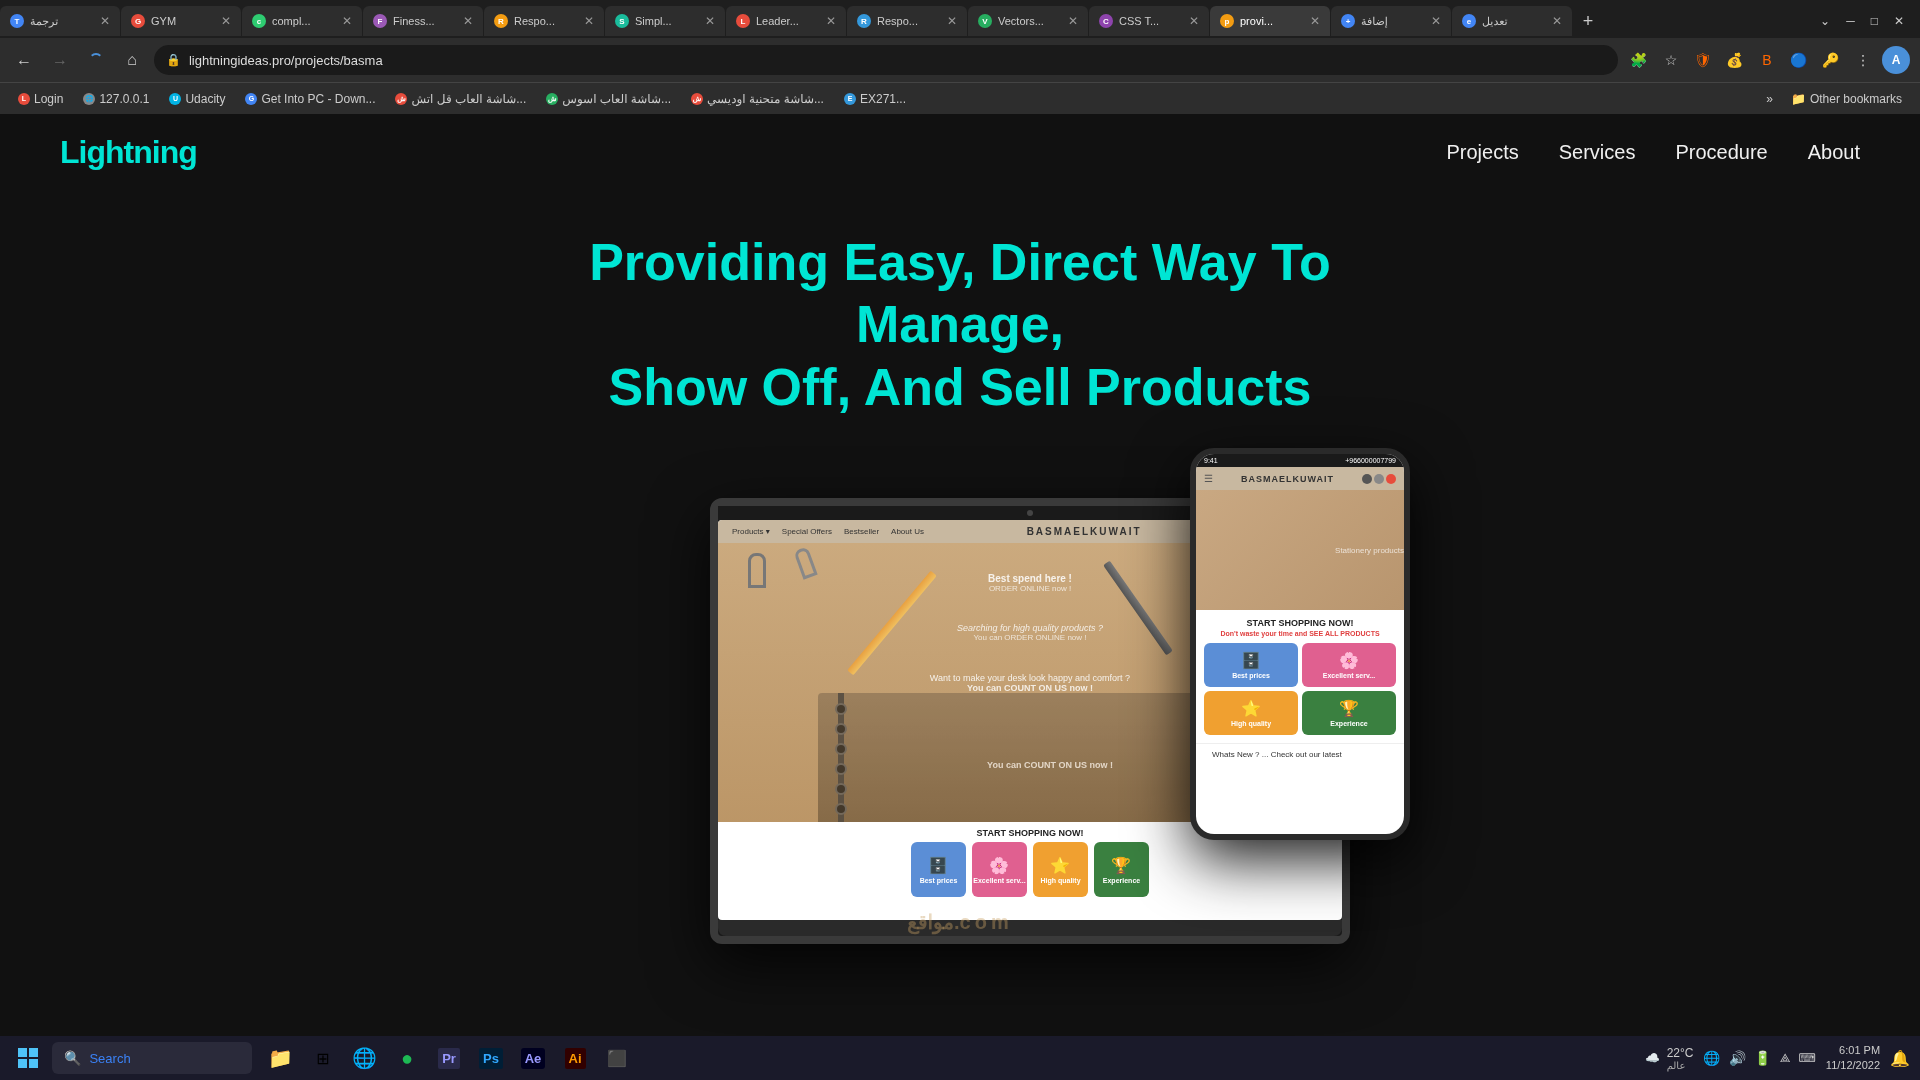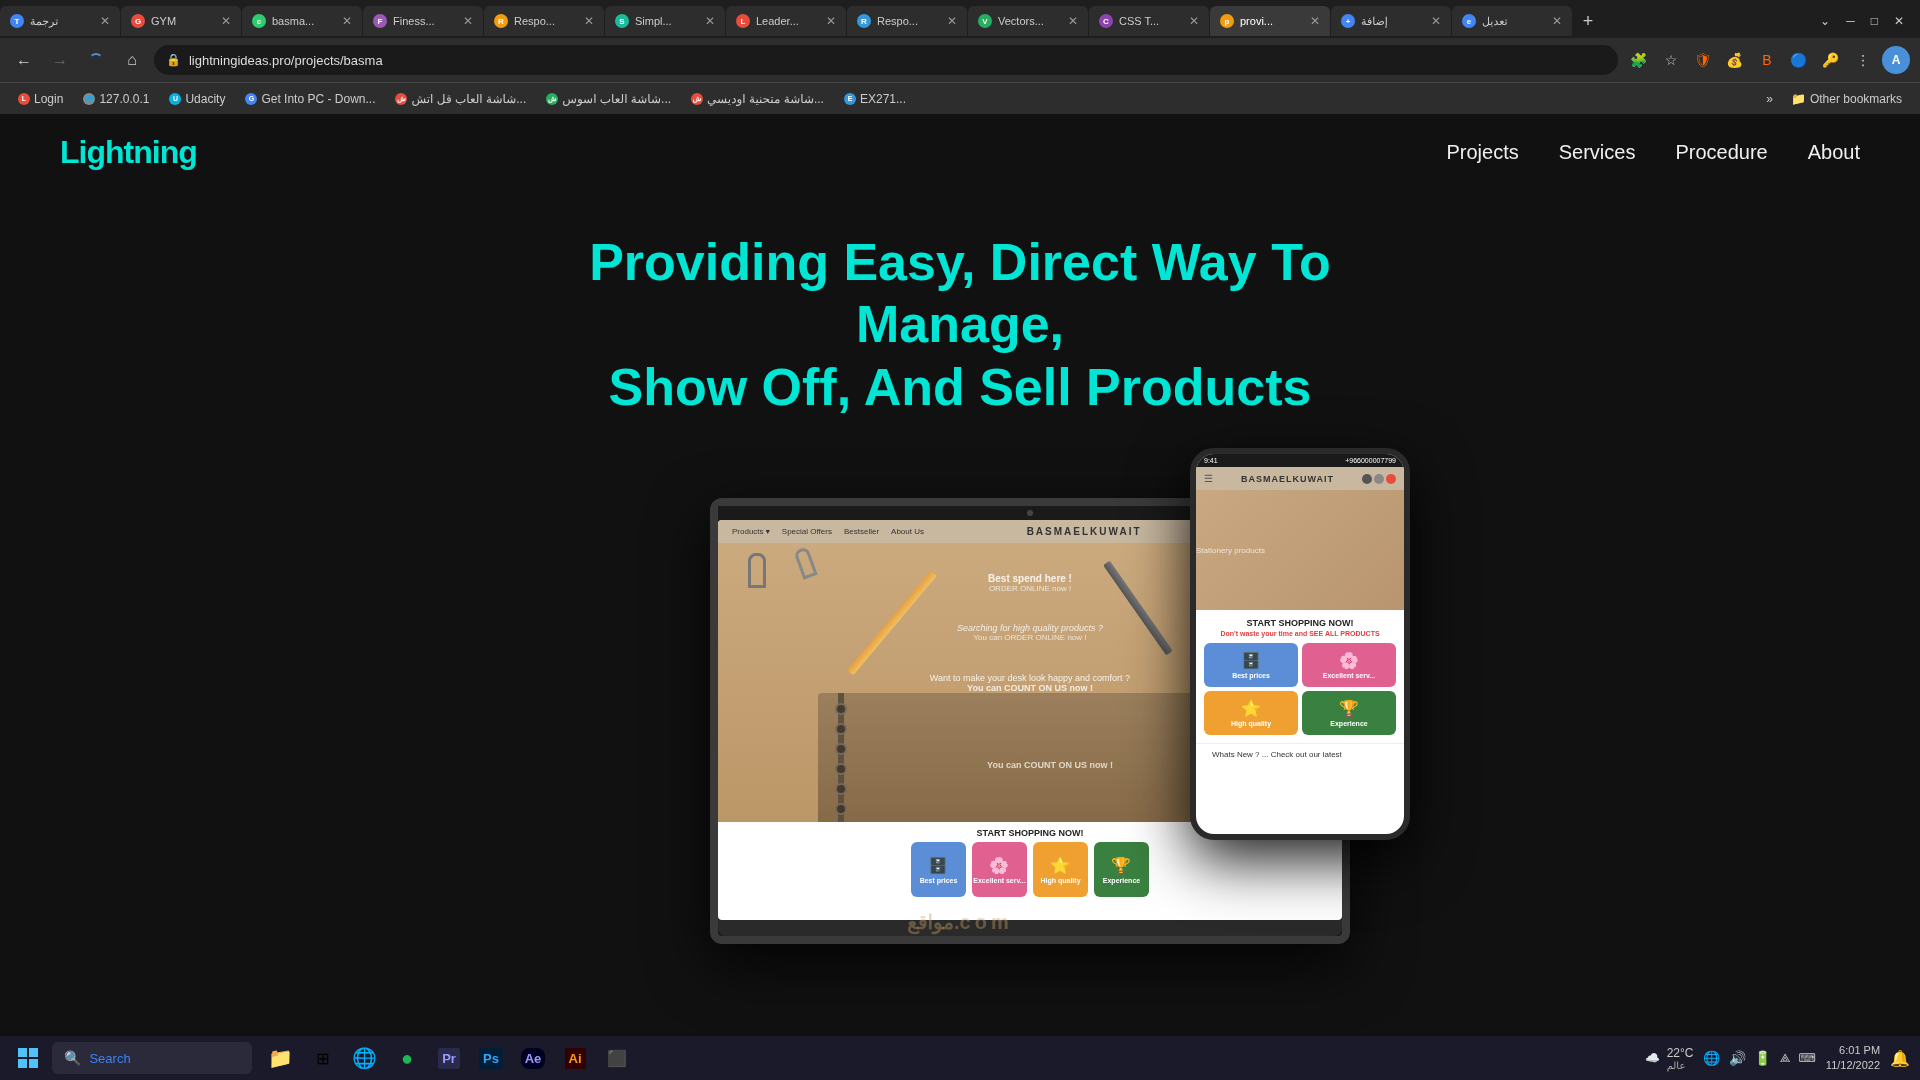--- a/index.html
+++ b/index.html
@@ -372,21 +372,21 @@
       height: 10px;
       border-radius: 50%;
       background: #888;
     }
 
     .phone-hero-image {
       height: 120px;
       background: linear-gradient(135deg, #c9a882, #b8956e);
       display: flex;
       align-items: center;
-      justify-content: flex-start;
+      justify-content: flex-end;
       color: rgba(255,255,255,0.8);
       font-size: 9px;
     }
 
     .phone-cta-section {
       padding: 8px;
       background: #fff;
     }
 
     .phone-cta-title {
@@ -623,21 +623,21 @@
       <span style="overflow:hidden;text-overflow:ellipsis">ترجمة</span>
       <span class="tab-close">✕</span>
     </div>
     <div class="tab">
       <span class="favicon-circle" style="background:#e74c3c">G</span>
       <span style="overflow:hidden;text-overflow:ellipsis">GYM</span>
       <span class="tab-close">✕</span>
     </div>
     <div class="tab">
       <span class="favicon-circle" style="background:#2ecc71">c</span>
-      <span>basma...</span>
+      <span>compl...</span>
       <span class="tab-close">✕</span>
     </div>
     <div class="tab">
       <span class="favicon-circle" style="background:#9b59b6">F</span>
       <span>Finess...</span>
       <span class="tab-close">✕</span>
     </div>
     <div class="tab">
       <span class="favicon-circle" style="background:#f39c12">R</span>
       <span>Respo...</span>
@@ -952,21 +952,21 @@
     <div class="taskbar-app">
       <span style="font-size:20px;color:#1db954;">●</span>
     </div>
     <div class="taskbar-app">
       <span style="font-size:13px;font-weight:bold;color:#9999ff;background:#2a2a4a;padding:3px 4px;border-radius:2px;">Pr</span>
     </div>
     <div class="taskbar-app">
       <span style="font-size:13px;font-weight:bold;color:#31a8ff;background:#001e36;padding:3px 4px;border-radius:2px;">Ps</span>
     </div>
     <div class="taskbar-app">
-      <span style="font-size:13px;font-weight:bold;color:#9999ff;background:#000020;padding:3px 4px;border-radius:8px;">Ae</span>
+      <span style="font-size:13px;font-weight:bold;color:#9999ff;background:#000020;padding:3px 4px;border-radius:3px;">Ae</span>
     </div>
     <div class="taskbar-app">
       <span style="font-size:13px;font-weight:bold;color:#ff9a00;background:#310000;padding:3px 4px;border-radius:2px;">Ai</span>
     </div>
     <div class="taskbar-app">
       <span class="taskbar-app-icon" style="font-size:16px;">⬛</span>
     </div>
   </div>
 
   <div class="taskbar-right">

